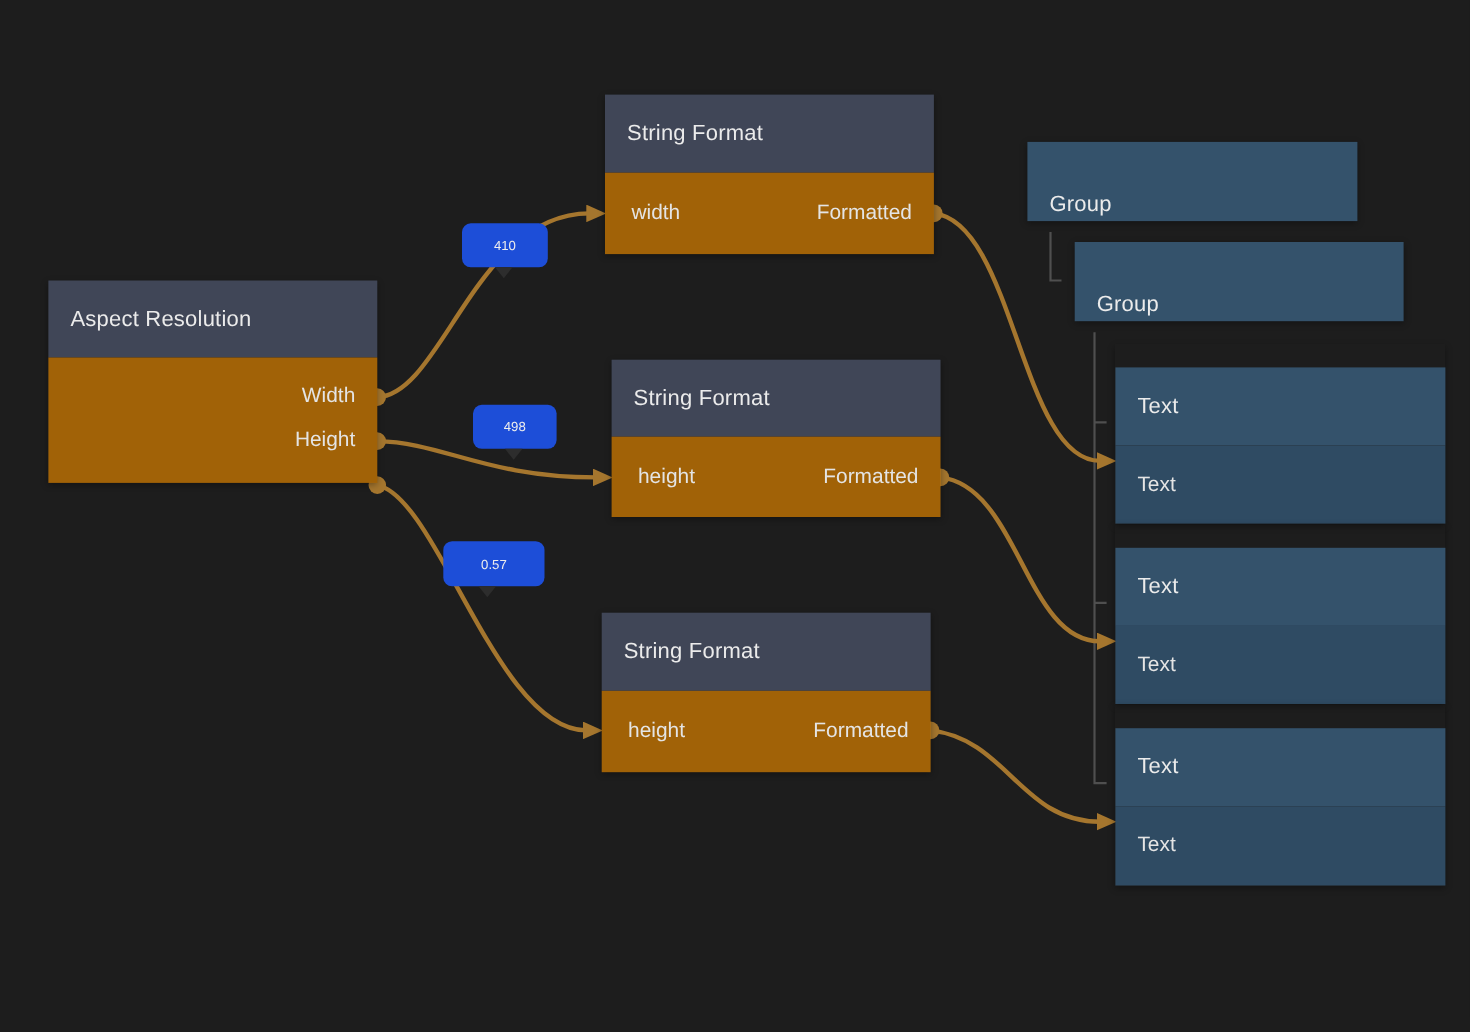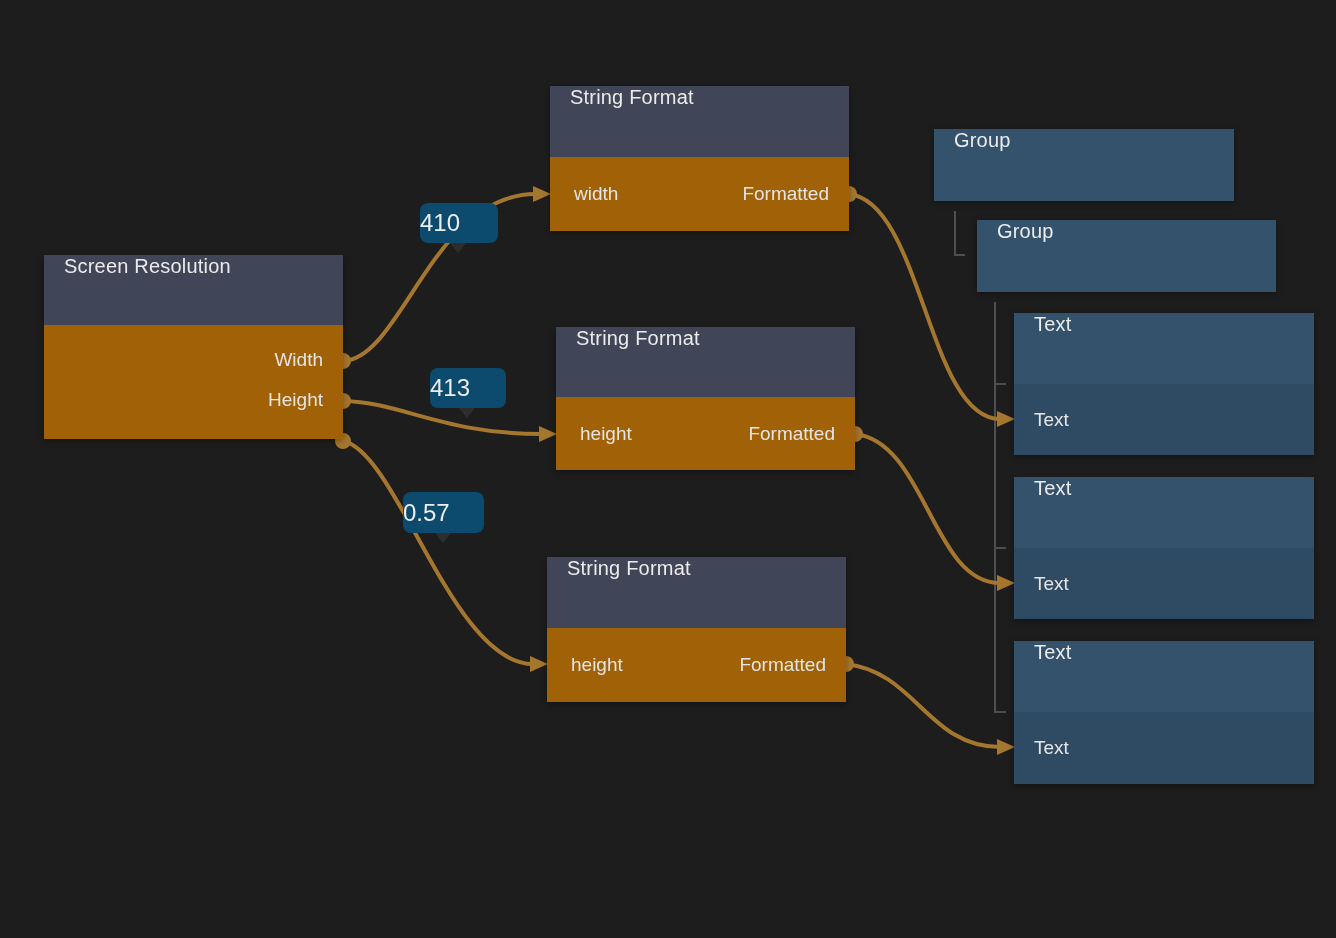--- a/index.html
+++ b/index.html
@@ -13,65 +13,65 @@
   #canvas{position:absolute;inset:0;width:1336px;height:938px;}
   #wire-layer{position:absolute;left:0;top:0;z-index:1;}
 
   .node{
     position:absolute;
     z-index:2;
     box-shadow:0 2px 6px rgba(0,0,0,0.35);
   }
   .node-header{
     height:71px;
-    display:flex;align-items:flex-start;
+    display:flex;align-items:center;
     padding:0 20px;
   }
   .node-title{
     font-size:20px;color:#ebebeb;letter-spacing:0.2px;
     white-space:nowrap;
   }
   .gray .node-header{background:#404657;}
   .gray .node-body{background:#a16207;}
-  .blue .node-header{background:#34526b;}
+  .blue .node-header{background:#34526b;margin-top:21px;}
   .blue .node-body{background:#2f4b63;}
   .blue.solo{background:#34526b;}
   .blue.solo .node-header{background:transparent;}
 
   .node-body{position:relative;}
   .out-rows{padding-top:15px;padding-bottom:19px;}
   .out-row{
     height:40px;line-height:40px;
     text-align:right;padding-right:20px;
     font-size:19px;color:#e4e4e4;
   }
   .io-row{
     display:flex;align-items:center;justify-content:space-between;
     padding:0 20px 0 24px;
     font-size:19px;color:#e4e4e4;
   }
   .in-label,.out-label,.row-in-label{white-space:nowrap;}
 
   .badge{
     position:absolute;z-index:3;
-    background:#0c4a6e;border-radius:8px;
-    color:#ededed;font-size:24px;
-    display:flex;align-items:center;justify-content:flex-start;
+    background:#1d4ed8;border-radius:8px;
+    color:#ededed;font-size:12px;
+    display:flex;align-items:center;justify-content:center;
   }
   .badge::after{
     content:"";position:absolute;top:100%;
     border-left:8px solid transparent;
     border-right:8px solid transparent;
     border-top:10px solid #2d2d2d;
   }
   #badge-410{left:420px;top:203px;width:78px;height:40px;}
   #badge-410::after{left:30px;}
   #badge-707{left:430px;top:368px;width:76px;height:40px;}
   #badge-707::after{left:29px;}
-  #badge-057{left:403px;top:492px;width:81px;height:41px;}
+  #badge-057{left:403px;top:492px;width:92px;height:41px;}
   #badge-057::after{left:32px;}
 </style>
 </head>
 <body>
 
 <div id="canvas">
 
   <svg id="wire-layer" width="1336" height="938" viewBox="0 0 1336 938">
     <defs>
       <marker id="arrow" markerUnits="userSpaceOnUse" markerWidth="20" markerHeight="16" viewBox="0 0 20 16" refX="3" refY="8" orient="auto">
@@ -92,21 +92,21 @@
     <circle cx="343" cy="361" r="8" fill="#a5762e"></circle>
     <circle cx="343" cy="401" r="8" fill="#a5762e"></circle>
     <circle cx="343" cy="441" r="8" fill="#a5762e"></circle>
     <circle cx="849" cy="194" r="8" fill="#a5762e"></circle>
     <circle cx="855" cy="434" r="8" fill="#a5762e"></circle>
     <circle cx="846" cy="664" r="8" fill="#a5762e"></circle>
   </svg>
 
   <div class="node gray" style="left:44px;top:255px;width:299px;">
     <div class="node-header" style="height:70px">
-      <span class="node-title">Screen Resolution</span>
+      <span class="node-title">Aspect Resolution</span>
     </div>
     <div class="node-body">
       <div class="out-rows">
         <div class="out-row">Width</div>
         <div class="out-row">Height</div>
       </div>
     </div>
   </div>
 
   <div class="node gray" style="left:550px;top:86px;width:299px;">
@@ -187,19 +187,19 @@
       <div class="io-row" style="height:72px;padding-left:20px;">
         <span class="row-in-label">Text</span>
       </div>
     </div>
   </div>
 
   <div class="badge" id="badge-410">
     <span>410</span>
   </div>
   <div class="badge" id="badge-707">
-    <span>413</span>
+    <span>498</span>
   </div>
   <div class="badge" id="badge-057">
     <span>0.57</span>
   </div>
 
 </div>
 
 </body></html>

